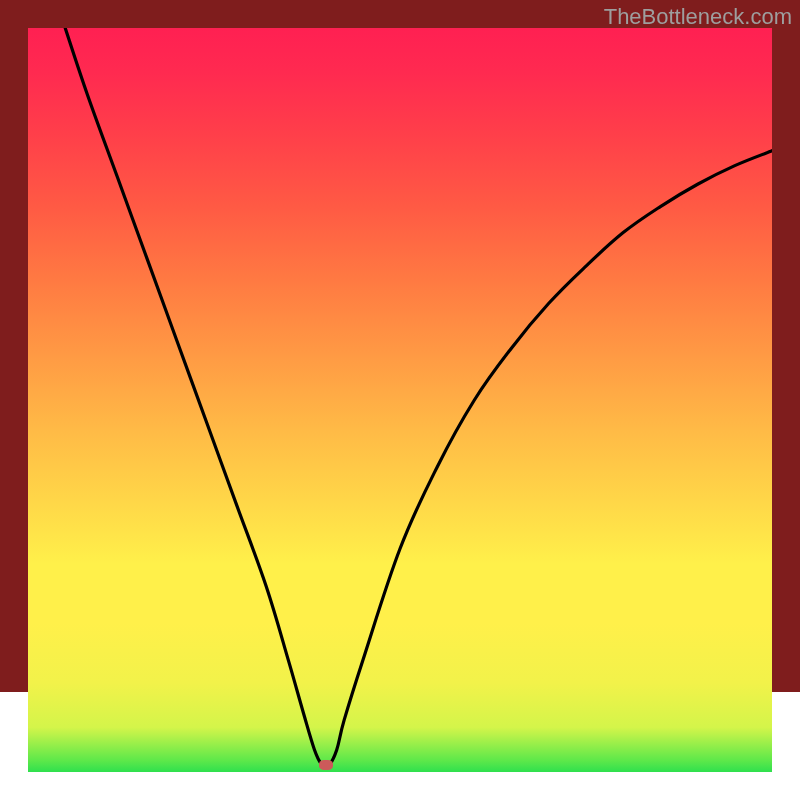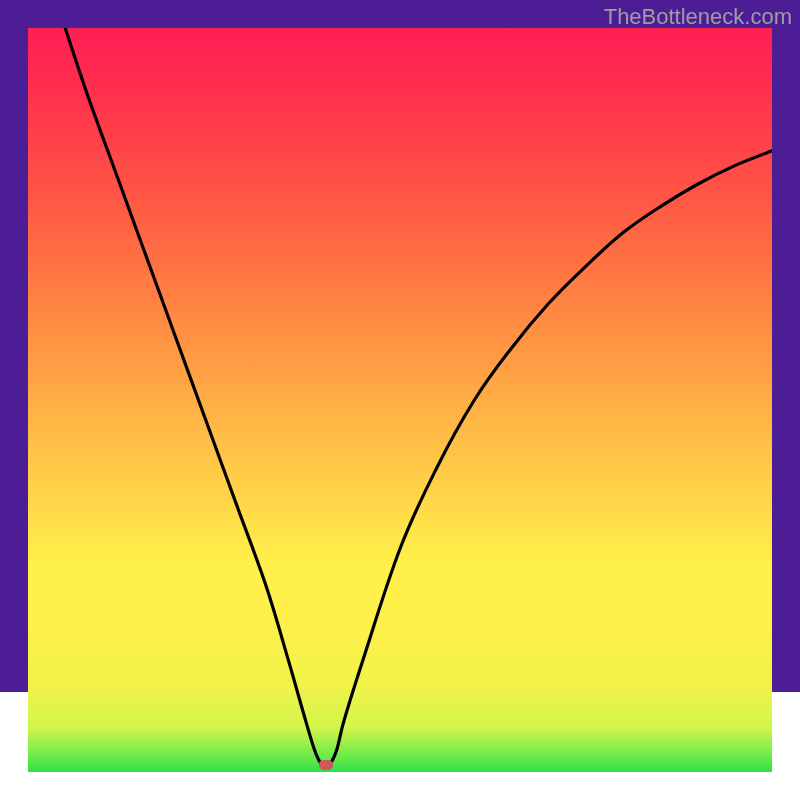--- a/index.html
+++ b/index.html
@@ -1,21 +1,21 @@
 <!DOCTYPE html>
 <html><head>
 <meta charset="utf-8">
 <style>
   * { margin: 0; padding: 0; box-sizing: border-box; }
   html, body { width: 800px; height: 800px; overflow: hidden; background: #fff; }
   .chart-container {
     position: relative;
     width: 800px;
     height: 692px;
-    background: #4c1d95;
+    background: #7f1d1d;
   }
   .plot-area {
     position: absolute;
     left: 28px;
     top: 28px;
     width: 744px;
     height: 744px;
     background: linear-gradient(to top,
       #2fe04e 0%,
       #5ce84a 1.5%,

